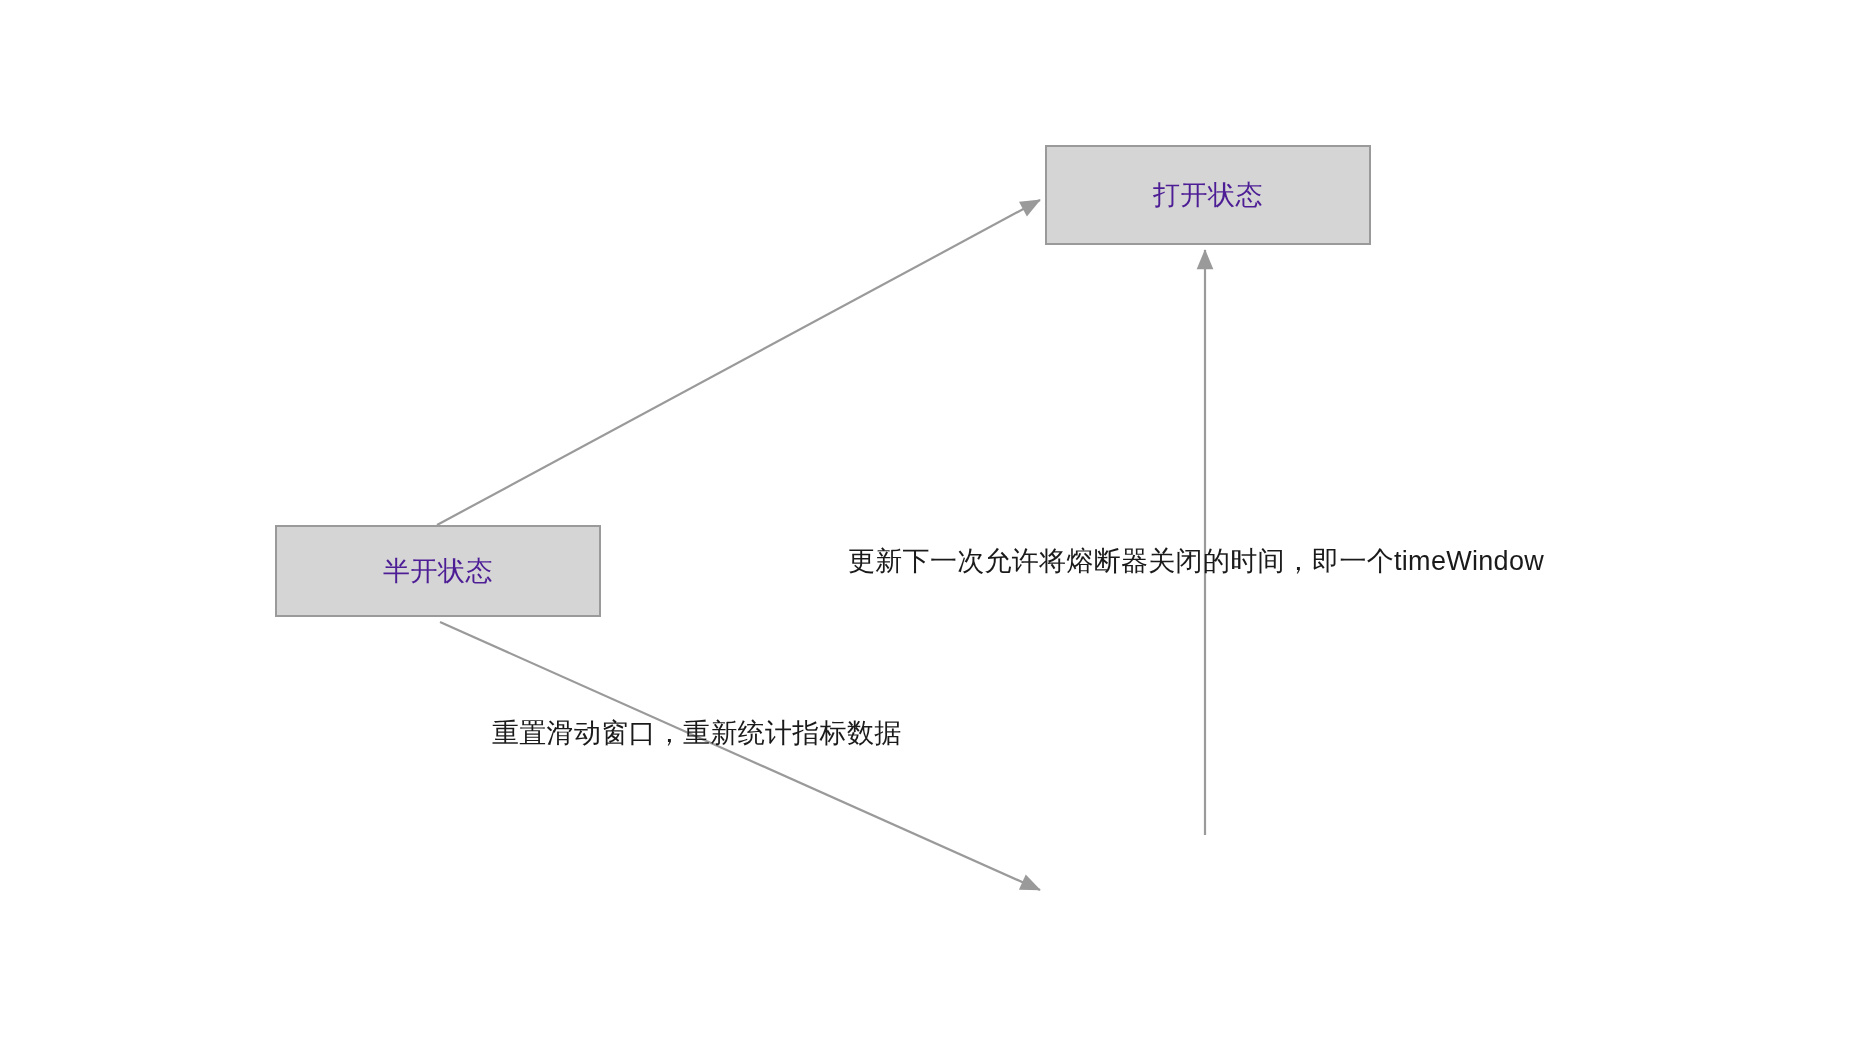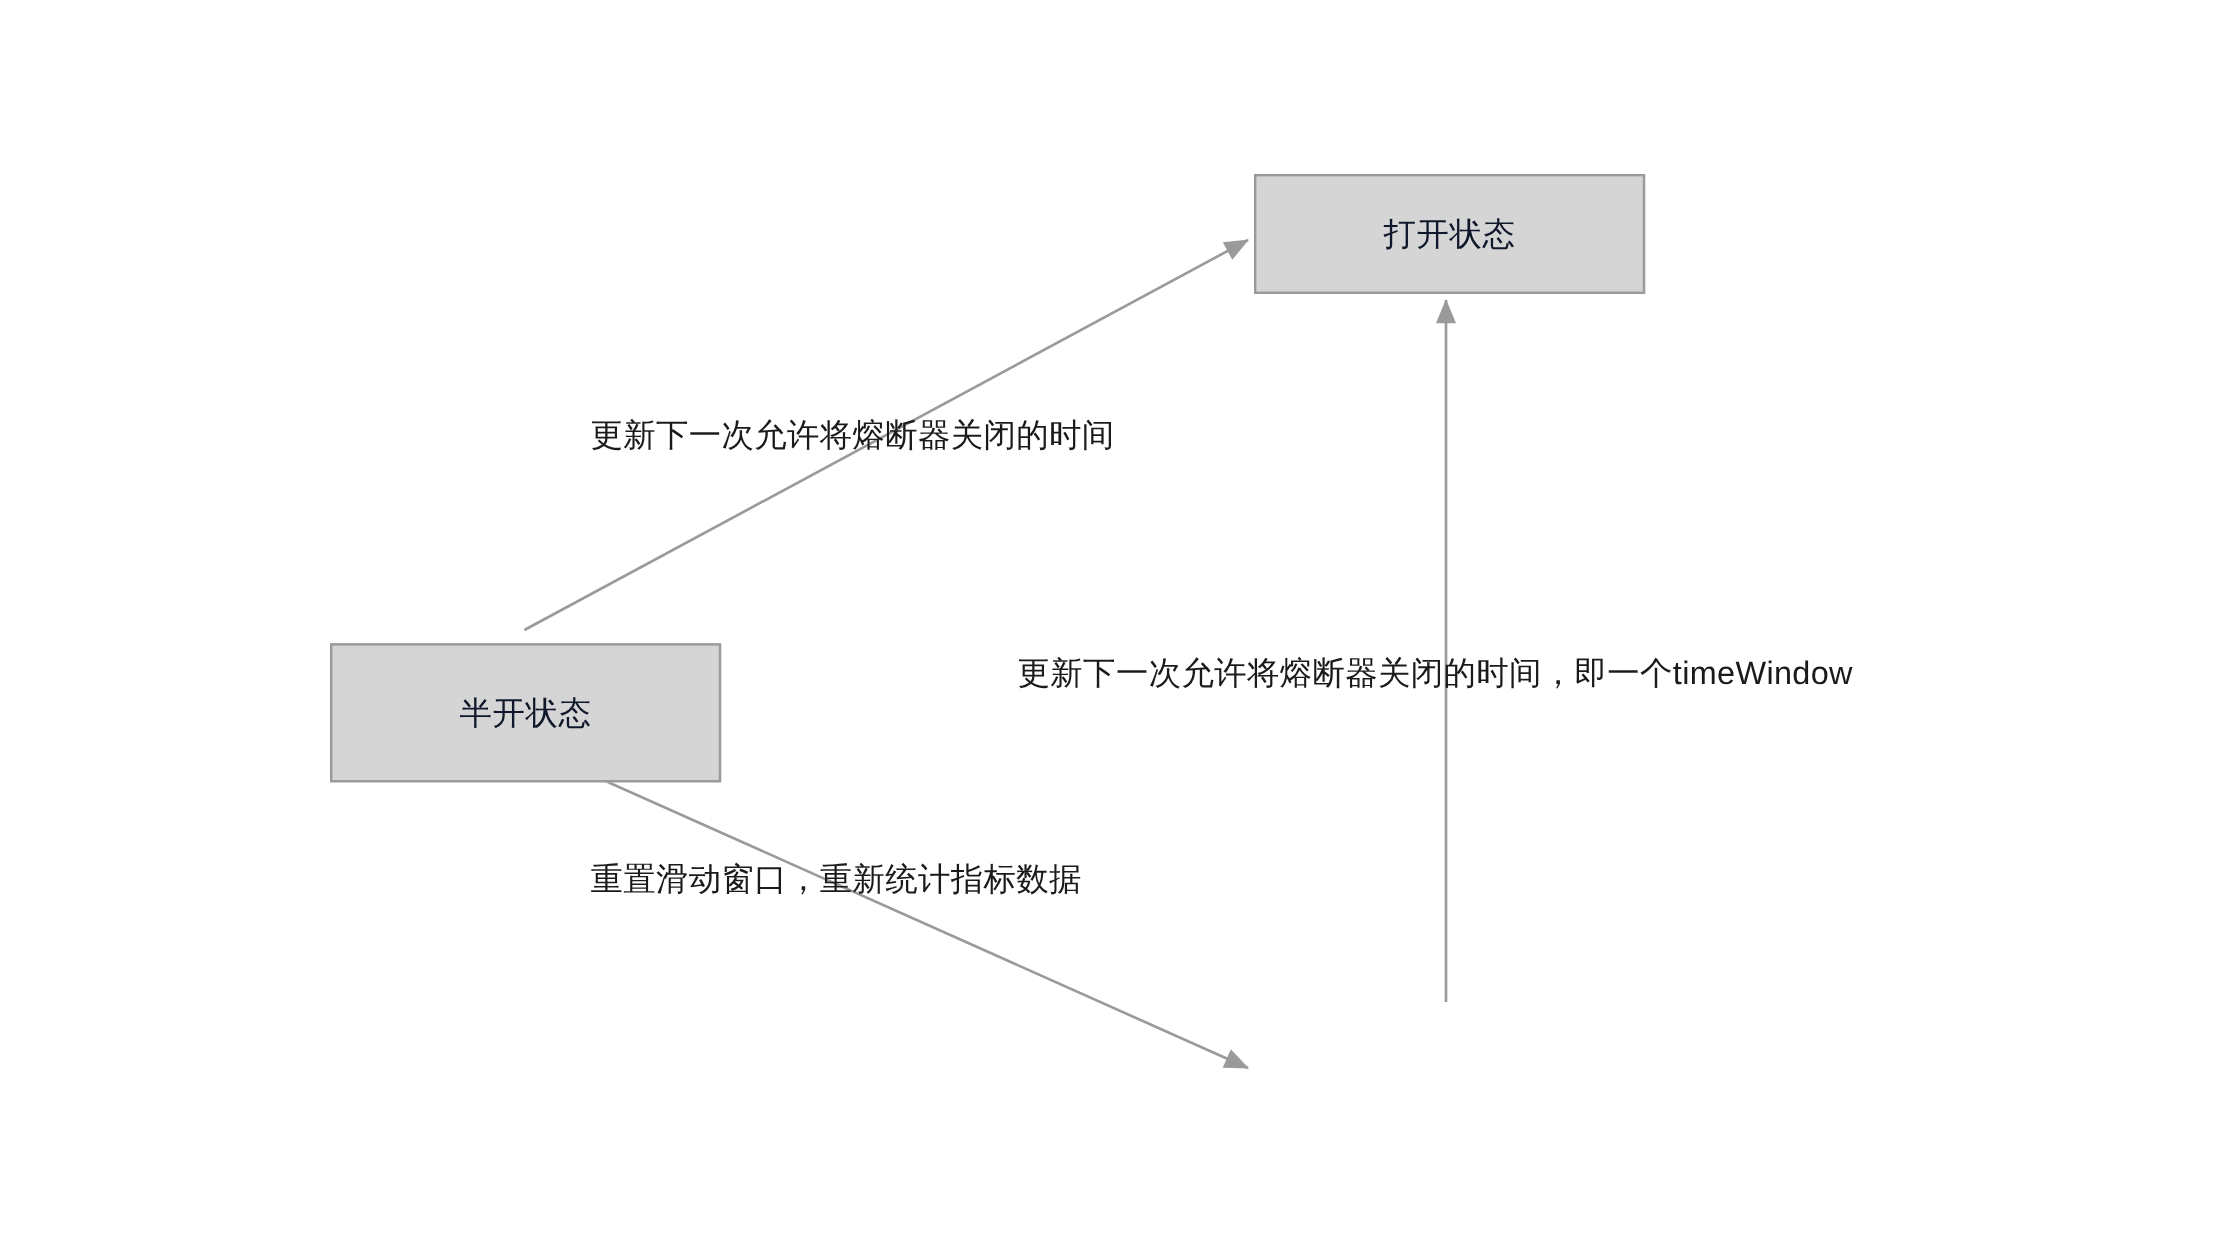--- a/index.html
+++ b/index.html
@@ -36,28 +36,28 @@
     position: absolute;
     box-sizing: border-box;
     background: #d5d5d5;
     border: 2px solid #9a9a9a;
     display: flex;
     align-items: center;
     justify-content: center;
   }
   .node-label {
     font-size: 27px;
-    color: #0f172a;
+    color: #4c1d95;
     letter-spacing: 0.5px;
     line-height: 1;
     white-space: nowrap;
   }
 
   #node-open     { left: 1045px; top: 145px;  width: 326px; height: 100px; }
-  #node-halfopen { left: 275px;  top: 536px;  width: 326px; height: 116px;  }
+  #node-halfopen { left: 275px;  top: 525px;  width: 326px; height: 92px;  }
   #node-closed   { left: 1045px; top: 835px;  width: 326px; height: 98px;  }
 
   .edge-label {
     position: absolute;
     font-size: 27px;
     color: #1a1a1a;
     line-height: 1;
     white-space: nowrap;
     letter-spacing: 0.3px;
   }
@@ -86,19 +86,18 @@
 
   <div class="node-box" id="node-open">
     <span class="node-label">打开状态</span>
   </div>
 
   <div class="node-box" id="node-halfopen">
     <span class="node-label">半开状态</span>
   </div>
 
 
-  <div class="edge-label" id="edge-label-halfopen-open">更新下一次允许将熔断器关闭的时间</div>
 
   <div class="edge-label" id="edge-label-halfopen-closed">重置滑动窗口，重新统计指标数据</div>
 
   <div class="edge-label" id="edge-label-closed-open">更新下一次允许将熔断器关闭的时间，即一个timeWindow</div>
 
 </div>
 
 </body></html>

